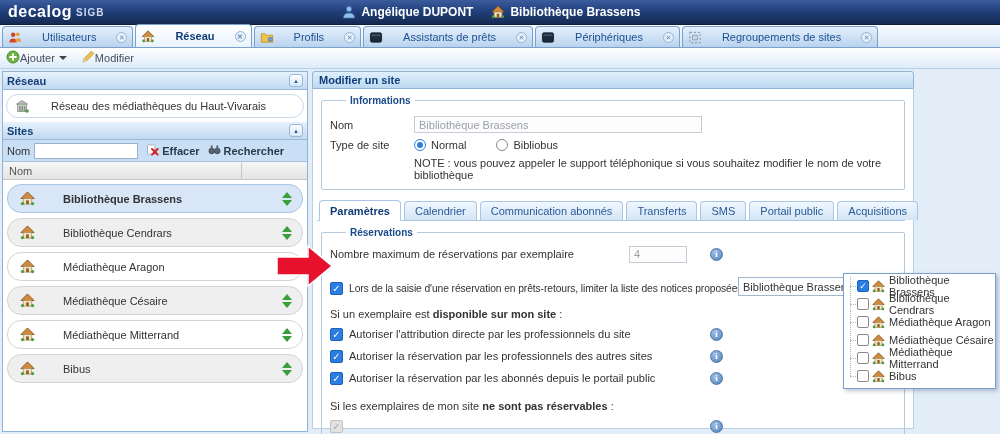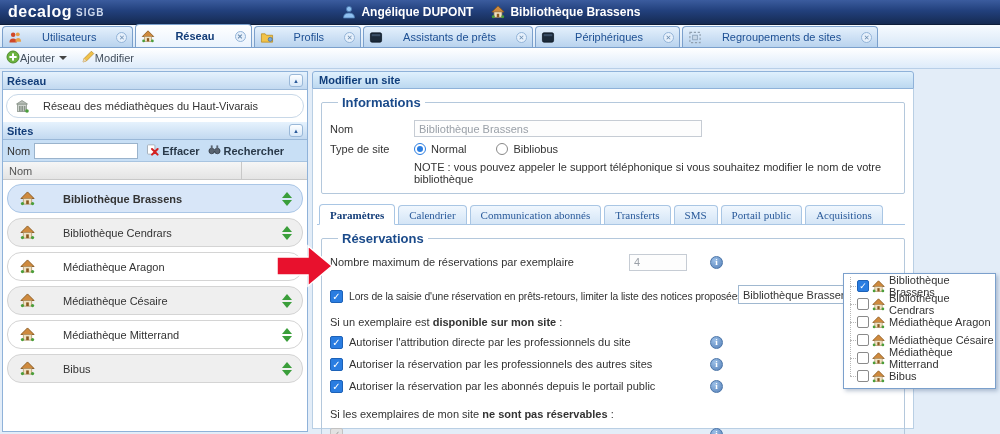--- a/index.html
+++ b/index.html
@@ -43,21 +43,21 @@
   .phead { height:18px; background:linear-gradient(180deg,#e6f2fd,#c2d9f0);
     border-bottom:1px solid #9ab8d8; display:flex; align-items:center; padding:0 4px;
     color:#123c78; font-weight:bold; }
   .phead .sp { flex:1; }
   .collapse-btn { width:14px; height:13px; border:1px solid #9ab8d8; border-radius:3px;
     background:linear-gradient(180deg,#fdfeff,#d8e8f8); font-size:6px; color:#2a5a9a;
     display:flex; align-items:center; justify-content:center; }
   .net-item-wrap { padding:4px 3px; background:#fff; }
   .net-item { height:24px; border:1px solid #c8d8e8; border-radius:12px; background:#fff;
     display:flex; align-items:center; padding:0 8px; color:#333; }
-  .net-item .lbl { margin-left:14px; }
+  .net-item .lbl { margin-left:22px; }
   .filterbar { height:22px; background:#c8dff5; display:flex; align-items:center; padding:0 4px;
     border-bottom:1px solid #a8c4e0; color:#333; }
   .filterbar input { width:104px; height:16px; border:1px solid #9ab3cc; font-size:11px; padding:0 3px;
     font-family:"Liberation Sans",sans-serif; margin-left:4px; background:#fff; }
   .fbtn { display:flex; align-items:center; margin-left:8px; color:#2a3a4a; cursor:default;font-weight:bold; }
   .fbtn .lbl { margin-left:3px; }
   .colhead { height:18px; background:linear-gradient(180deg,#f6f6f6,#e4e4e4); border-bottom:1px solid #c8c8c8;
     color:#555; display:flex; align-items:center; padding-left:6px; position:relative; }
   .colhead::after { content:""; position:absolute; left:238px; top:0; bottom:0; width:1px; background:#c8c8c8; }
   .sitelist { padding:4px 4px 0 4px; background:#fff; }
@@ -71,36 +71,36 @@
   .sortarrows { display:flex; flex-direction:column; align-items:center; }
   .tri-up { width:0; height:0; border-left:5px solid transparent; border-right:5px solid transparent; border-bottom:6px solid #3a9e3a; margin-bottom:2px; }
   .tri-dn { width:0; height:0; border-left:5px solid transparent; border-right:5px solid transparent; border-top:6px solid #3a9e3a; }
 
   
   .rightpanel { position:absolute; left:312px; top:71px; width:602px; height:358px; }
   .rp-head { height:18px; background:linear-gradient(180deg,#dff0fd,#bcd8f0); border:1px solid #8fb2d9;
     border-radius:3px 3px 0 0; display:flex; align-items:center; padding:0 6px; color:#0f3d7a; font-weight:bold; }
   .rp-body { background:#fff; border:1px solid #b9cfe4; border-top:none; height:340px; padding-top:6px; }
   fieldset { border:1px solid #b4c8dc; border-radius:2px; margin:0 8px; padding:4px 8px 6px 8px; }
-  legend { color:#1a4a8a; font-weight:bold; font-size:13px; padding:0 4px; margin-left:8px; }
+  legend { color:#1a4a8a; font-weight:bold; font-size:10px; padding:0 4px; margin-left:16px; }
   .frow { display:flex; align-items:center; margin:6px 0; }
   .flabel { width:84px; color:#333; }
   .inp-dis { width:288px; height:17px; border:1px solid #c6ccd4; color:#9aa0a8; background:#fdfdfd;
     font-size:11px; padding:0 4px; font-family:"Liberation Sans",sans-serif; }
   .radio { width:12px; height:12px; border-radius:50%; border:1px solid #888; background:#fff; position:relative; }
   .radio.on { border-color:#2a7de1; }
   .radio.on::after { content:""; position:absolute; left:2px; top:2px; width:6px; height:6px; border-radius:50%; background:#2a7de1; }
   .rlbl { margin:0 30px 0 5px; }
   .note { margin:4px 0 2px 84px; color:#333; }
 
   
   .itabs { display:flex; align-items:flex-end; margin:10px 8px 0 4px; border-bottom:1px solid #a9c6e4; padding-left:2px; }
   .itab { height:19px; padding:0 10px; display:flex; align-items:center; margin-right:3px;
     background:linear-gradient(180deg,#f0f7fe,#d4e5f6); border:1px solid #a9c6e4; border-bottom:none;
-    border-radius:4px 4px 0 0; color:#2a5a9a; white-space:nowrap; cursor:default;font-family:Liberation Serif, serif; }
+    border-radius:4px 4px 0 0; color:#2a5a9a; white-space:nowrap; cursor:default; }
   .itab.active { background:#fff; font-weight:bold; color:#123c78; height:21px; margin-bottom:-1px; border-bottom:1px solid #fff; }
 
   .resa-fs { margin-top:6px; border-top:1px solid #b4c8dc; }
   .rrow { position:relative; display:flex; align-items:center; height:20px; margin:2px 0; }
   .rrow .infoic { position:absolute; left:380px; }
   .maxlbl { width:299px; }
   .inp-small { width:58px; height:17px; border:1px solid #c6ccd4; color:#9aa0a8; background:#fdfdfd;
     font-size:11px; padding:0 4px; font-family:"Liberation Sans",sans-serif; }
   .limit-row { margin:14px 0 10px 0; height:20px; }
   .limit-lbl { font-size:10.3px; white-space:nowrap; margin-left:5px; letter-spacing:-0.1px; }

